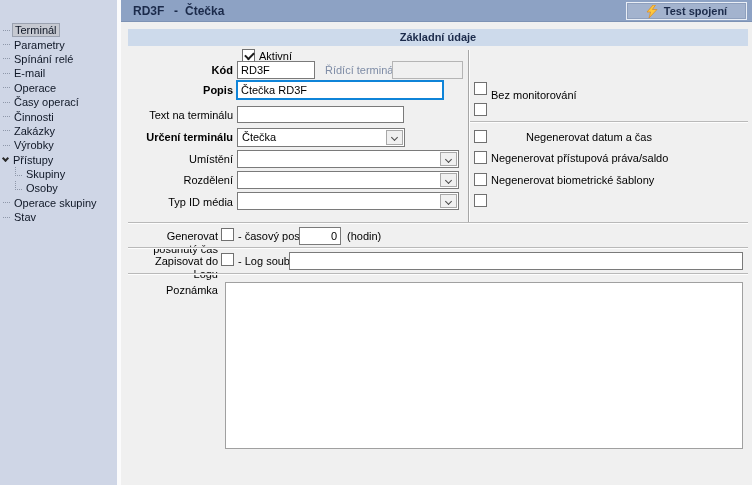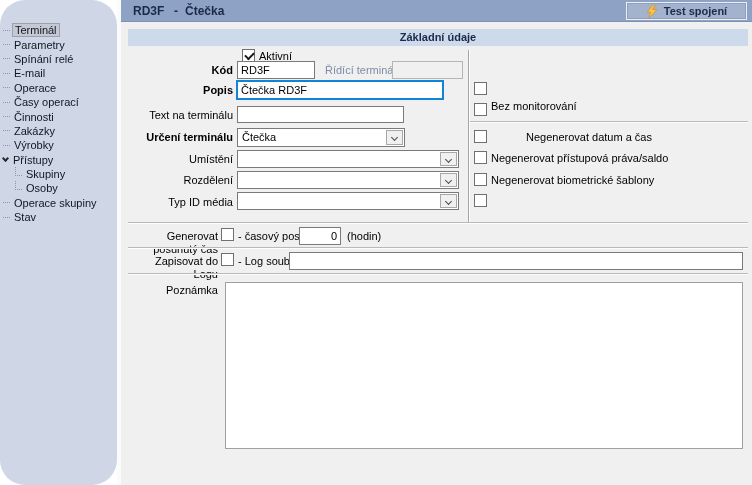--- a/index.html
+++ b/index.html
@@ -1,21 +1,21 @@
 <!DOCTYPE html>
 <html><head>
 <meta charset="utf-8">
 <style>
   * { margin:0; padding:0; box-sizing:border-box; }
   html,body { width:752px; height:485px; overflow:hidden; }
   body { font-family:"Liberation Sans","DejaVu Sans",sans-serif; font-size:11px; color:#000; background:#fff; }
   .page { position:relative; width:752px; height:485px; background:#fff; }
 
   
-  .sidebar { position:absolute; left:0; top:0; width:117px; height:485px; background:#cfd6e6; padding-top:23px;border-radius:25px; }
+  .sidebar { position:absolute; left:0; top:0; width:117px; height:485px; background:#cfd6e6; padding-top:23px; }
   .tree-item { height:14.4px; display:flex; align-items:center; padding-left:3px; cursor:default; white-space:nowrap; }
   .tree-item .dash { width:7px; border-top:1px dotted #8e97a9; margin-right:2px; flex:0 0 auto; }
   .tree-item .lbl { color:#0f1726; padding:0 2px; line-height:12px; }
   .tree-item.sel .lbl { background:#c6c9d1; border:1px solid #9aa1af; }
   .tree-item .elbow { width:7px; height:9px; border-left:1px dotted #8e97a9; border-bottom:1px dotted #8e97a9; margin:-6px 2px 0 12px; flex:0 0 auto; }
   .tree-item .arrow { width:5px; height:5px; border-right:2px solid #2a2a2a; border-bottom:2px solid #2a2a2a; transform:rotate(45deg); margin:0 3px 2px 0; flex:0 0 auto; }
 
   .gap { position:absolute; left:117px; top:0; width:4px; height:485px; background:#fbfbfc; }
 
   
@@ -170,21 +170,21 @@
     <span class="val"></span>
     <span class="btn">
         <span class="chev"></span>
       </span>
   </div>
 
   <div class="vline"></div>
 
   <span class="cb" style="left:474px; top:82px;"></span>
   <span class="cb" style="left:474px; top:103px;"></span>
-  <span class="cblabel" style="left:491px; top:100px;">Bez monitorování</span>
+  <span class="cblabel" style="left:491px; top:89px;">Bez monitorování</span>
 
   <div class="group-div" style="top:121px;"></div>
 
   <span class="cb" style="left:474px; top:130px;"></span>
   <span class="cblabel" style="left:491px; top:131px;padding-left:35px;">Negenerovat datum a čas</span>
   <span class="cb" style="left:474px; top:151px;"></span>
   <span class="cblabel" style="left:491px; top:152px;">Negenerovat přístupová práva/saldo</span>
   <span class="cb" style="left:474px; top:173px;"></span>
   <span class="cblabel" style="left:491px; top:174px;">Negenerovat biometrické šablony</span>
   <span class="cb" style="left:474px; top:194px;"></span>

